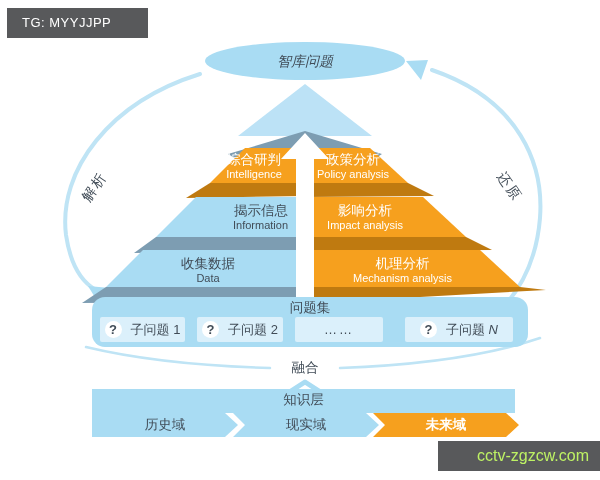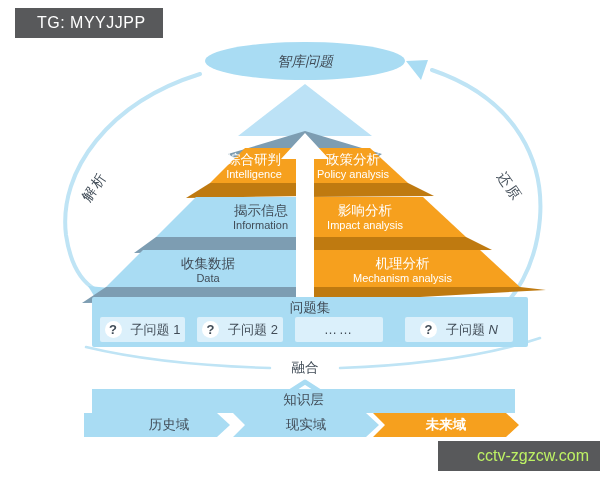--- a/index.html
+++ b/index.html
@@ -13,42 +13,42 @@
   .f-tri{fill:var(--triangle_blue);}
   .f-steel{fill:var(--steel_blue);}
   .f-orange{fill:var(--orange);}
   .f-dkorange{fill:var(--dark_orange);}
   .f-white{fill:#ffffff;}
   .arc{fill:none;stroke:var(--arc_blue);stroke-width:4;stroke-linecap:round;}
   .arc-thin{fill:none;stroke:var(--arc_blue);stroke-width:2.5;stroke-linecap:round;}
   .arrowhead{fill:var(--light_blue);}
   .chev{fill:none;stroke:var(--light_blue);stroke-width:5;stroke-linejoin:round;}
   
-  .badge{left:15px;top:8px;width:126px;height:30px;background:var(--badge_bg);
-    color:#fff;font-size:16px;line-height:30px;padding-left:22px;letter-spacing:.5px;}
+  .badge{left:7px;top:8px;width:126px;height:30px;background:var(--badge_bg);
+    color:#fff;font-size:13px;line-height:30px;padding-left:15px;letter-spacing:.5px;}
   .watermark{left:438px;top:441px;width:168px;height:30px;background:var(--badge_bg);
     color:#bef264;font-size:16px;line-height:30px;text-align:center;padding-left:11px;}
   
   .topnode{left:205px;top:42px;width:200px;height:38px;border-radius:50%;
     background:var(--light_blue);text-align:center;line-height:38px;font-size:14px;font-style:italic;}
   
   .lvl{text-align:center;line-height:1.15;}
   .lvl .zh{display:block;font-size:13.5px;}
   .lvl .en{display:block;font-size:11px;}
   .lvl.dark{color:var(--text_dark);}
   .lvl.light{color:#fff;}
   .t-apex{left:245px;top:101px;width:120px;}
   .t-l2{left:198px;top:152px;width:112px;}
   .t-r2{left:303px;top:152px;width:100px;}
   .t-l3{left:168px;top:203px;width:120px;text-align:right;}
   .t-r3{left:305px;top:203px;width:120px;}
   .t-l4{left:148px;top:256px;width:120px;}
   .t-r4{left:330px;top:256px;width:145px;}
   
-  .pset{left:92px;top:297px;width:436px;height:50px;background:var(--light_blue);border-radius:2px;}
+  .pset{left:92px;top:297px;width:436px;height:50px;background:var(--light_blue);border-radius:13px;}
   .pset-title{position:absolute;left:0;top:2px;width:100%;text-align:center;font-size:13.5px;}
   .pbox{position:absolute;top:20px;height:25px;background:var(--box_fill);border-radius:2px;
     display:flex;align-items:center;justify-content:center;font-size:13px;}
   .pbox .q{display:inline-flex;width:17px;height:17px;border-radius:50%;background:#fff;
     align-items:center;justify-content:center;font-size:13px;font-weight:bold;margin-right:9px;}
   .pbox.b1{left:8px;width:85px;}
   .pbox.b2{left:105px;width:86px;}
   .pbox.b3{left:203px;width:88px;letter-spacing:2px;}
   .pbox.b4{left:313px;width:108px;}
   .pbox.b4 .lbl{font-style:normal;}
@@ -56,21 +56,21 @@
   
   .fusion{left:272px;top:359px;width:66px;background:#fff;text-align:center;font-size:13.5px;}
   .kbar{left:92px;top:389px;width:423px;height:24px;background:var(--light_blue);
     text-align:center;line-height:21px;font-size:13.5px;}
   .domain{top:413px;height:24px;line-height:24px;text-align:center;font-size:13.5px;}
   .domain.blue{background:var(--light_blue);color:var(--text_dark);
     clip-path:polygon(0 0,133px 0,146px 12px,133px 24px,0 24px,12px 12px);}
   .domain.first{clip-path:polygon(0 0,133px 0,146px 12px,133px 24px,0 24px);}
   .domain.orange{background:var(--orange);color:#fff;font-weight:bold;
     clip-path:polygon(0 0,133px 0,146px 12px,133px 24px,0 24px,12px 12px);}
-  .d1{left:84px;width:146px;padding-left:12px;}
+  .d1{left:92px;width:146px;}
   .d2{left:233px;width:146px;}
   .d3{left:373px;width:146px;}
   
   .side{background:#fff;font-size:14px;padding:2px 7px;letter-spacing:2px;}
   .side.parse{left:72px;top:176px;transform:rotate(-55deg);}
   .side.restore{left:486px;top:176px;transform:rotate(55deg);}
 </style>
 </head>
 <body>
 

